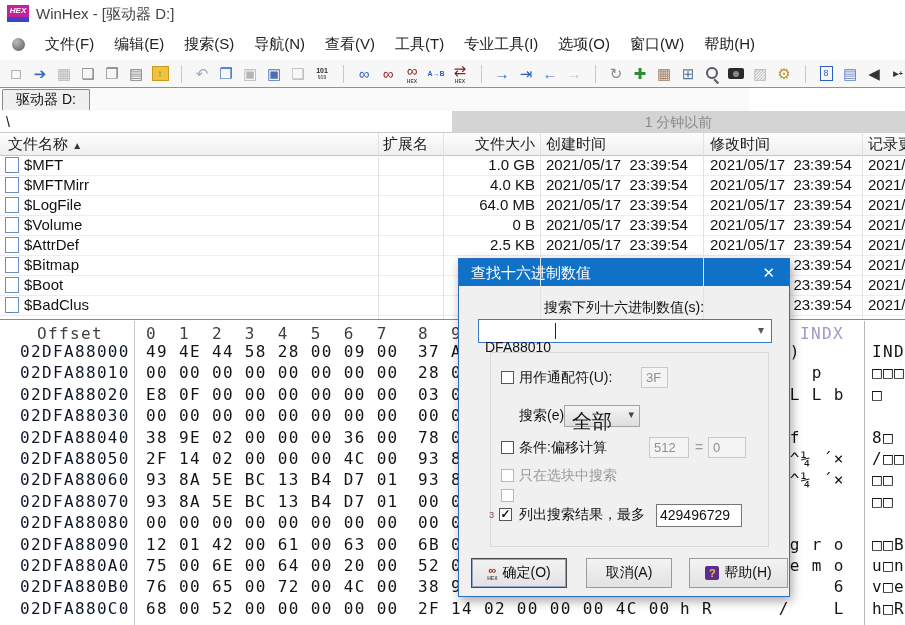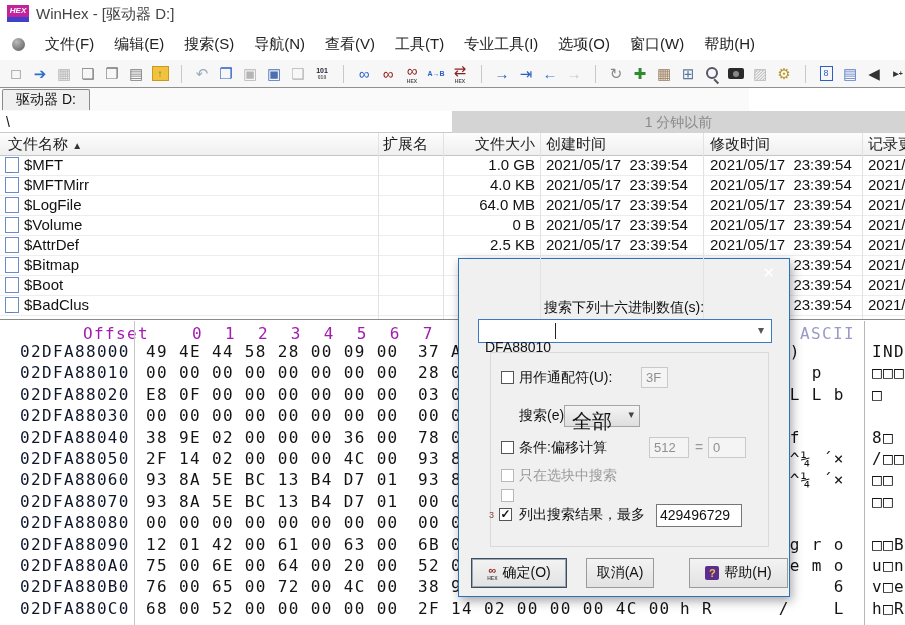--- a/index.html
+++ b/index.html
@@ -55,21 +55,21 @@
   .fcre{position:absolute;left:546px;top:1px;white-space:pre;}
   .fmod{position:absolute;left:710px;top:1px;white-space:pre;}
   .frec{position:absolute;left:868px;top:1px;width:37px;overflow:hidden;white-space:pre;}
   #listsep{left:0;top:319px;width:905px;height:1px;background:#8a8a8a;}
   
   .mono{font-family:"DejaVu Sans Mono","Liberation Mono",monospace;font-size:16px;
         letter-spacing:1.35px;white-space:pre;line-height:20px;}
   .hexline{position:absolute;}
   .off{color:#0f172a;}
   .hx{color:#141414;}
-  .hdr{color:#a21caf;margin-left:46px;}
+  .hdr{color:#404040;}
   .aschdr{color:#9a9ac8;}
   #offdiv{left:134px;top:321px;width:1px;height:304px;background:#c6c6c6;}
   #ascdiv{left:864px;top:321px;width:1px;height:304px;background:#b8b8b8;}
   
   #dialog{left:458px;top:258px;width:332px;height:339px;background:#f0f0f0;border:1px solid #2a6fc0;
           box-shadow:2px 4px 10px rgba(0,0,0,.35);box-sizing:border-box;font-size:14px;}
   #dtitle{left:0;top:0;width:330px;height:27px;background:#0f72c8;color:#fff;font-size:15px;
           line-height:27px;padding-left:12px;box-sizing:border-box;}
   #dclose{right:8px;top:0px;color:#fff;font-size:15px;line-height:27px;padding:0 6px;}
   #dprompt{left:0;top:40px;width:330px;text-align:center;color:#111;}
@@ -330,21 +330,21 @@
       <span class="fmod">2021/05/17  23:39:54</span>
       <span class="frec">2021/05/17  23:39:54</span>
     </div>
   </div>
 <div class="abs" id="listsep"></div>
 
 <div id="hexpane">
   <span class="abs mono hdr hexline" style="left:37px;top:324px">Offset</span>
   <span class="abs mono hdr hexline" style="left:146px;top:324px">0  1  2  3  4  5  6  7</span>
   <span class="abs mono hdr hexline" style="left:418px;top:324px">8  9  A  B  C  D  E  F</span>
-  <span class="abs mono aschdr hexline" style="left:800px;top:324px">ASCII</span>
+  <span class="abs mono aschdr hexline" style="left:800px;top:324px">INDX</span>
   <div class="abs" id="offdiv"></div>
   <div class="abs" id="ascdiv"></div>
   <div id="hexrows">
       <span class="abs mono hexline off" style="left: 20px; top: 342px;">02DFA88000</span>
       <span class="abs mono hexline hx" style="left: 146px; top: 342px;">49 4E 44 58 28 00 09 00</span>
       <span class="abs mono hexline hx" style="left: 418px; top: 342px;">37 AB 29 00 00 00 00 00</span>
       <span class="abs mono hexline hx" style="left: 680px; top: 342px;">INDX(   7«)     </span>
       <span class="abs mono hexline hx" style="left: 872px; top: 342px;">IND</span>
       <span class="abs mono hexline off" style="left: 20px; top: 363.4px;">02DFA88010</span>
       <span class="abs mono hexline hx" style="left: 146px; top: 363.4px;">00 00 00 00 00 00 00 00</span>
@@ -403,20 +403,21 @@
       <span class="abs mono hexline hx" style="left: 872px; top: 577.4px;">v□e</span>
       <span class="abs mono hexline off" style="left: 20px; top: 598.8px;">02DFA880C0</span>
       <span class="abs mono hexline hx" style="left: 146px; top: 598.8px;">68 00 52 00 00 00 00 00</span>
       <span class="abs mono hexline hx" style="left: 418px; top: 598.8px;">2F 14 02 00 00 00 4C 00</span>
       <span class="abs mono hexline hx" style="left: 680px; top: 598.8px;">h R      /    L </span>
       <span class="abs mono hexline hx" style="left: 872px; top: 598.8px;">h□R</span>
     </div>
 </div>
 
 <div class="abs" id="dialog">
+  <div class="abs" id="dtitle">查找十六进制数值</div>
   <span class="abs" id="dclose">✕</span>
   <div class="abs" id="dprompt">搜索下列十六进制数值(s):</div>
   <div class="abs" id="dcombo">
     <span class="val">DFA88010</span>
     <span class="caret"></span>
     <span class="chev">▾</span>
   </div>
   <div class="abs" id="dgroup"></div>
 
   <span class="cb" style="left:42px;top:112px"></span>
@@ -445,21 +446,21 @@
   <span class="dlbl" style="left:60px;top:247px">列出搜索结果，最多</span>
   <span class="abs" id="dmax">429496729</span>
 
   <div class="dbtn def" style="left:12px;width:96px">
     <span class="okico">
       <span class="g">∞</span>
       <span class="s">HEX</span>
     </span>
     <span>确定(O)</span>
   </div>
-  <div class="dbtn" style="left:127px;width:68px">
+  <div class="dbtn" style="left:127px;width:86px">
     <span>取消(A)</span>
   </div>
   <div class="dbtn" style="left:230px;width:99px">
     <span class="helpico">?</span>
     <span>帮助(H)</span>
   </div>
 </div>
 
 <div class="vline" style="left: 378px;"></div>
 <div class="vline" style="left: 443px;"></div>

